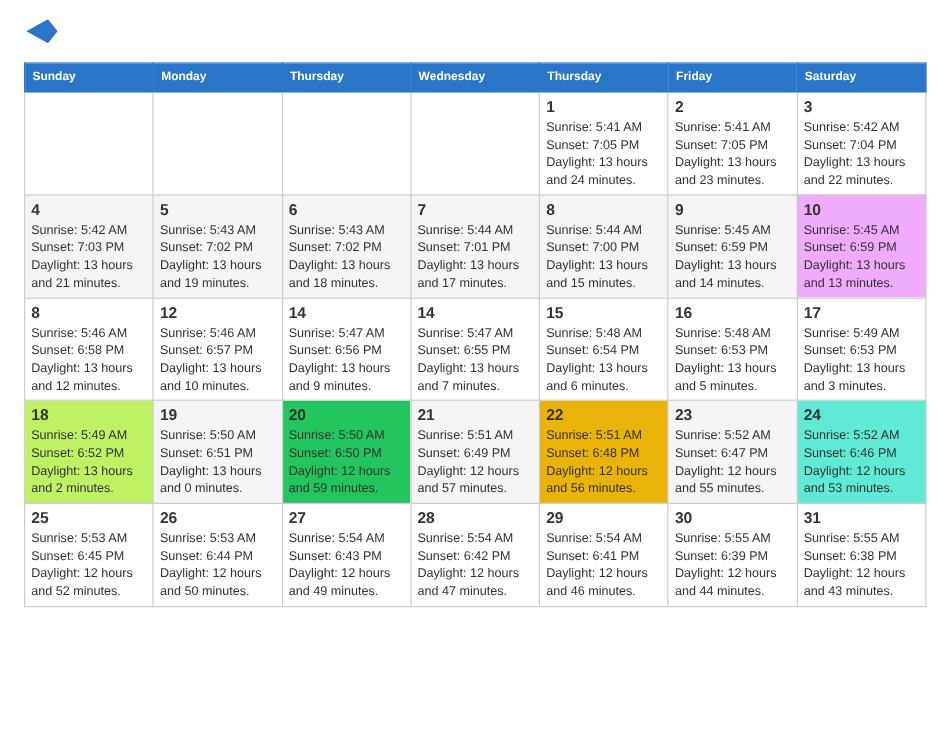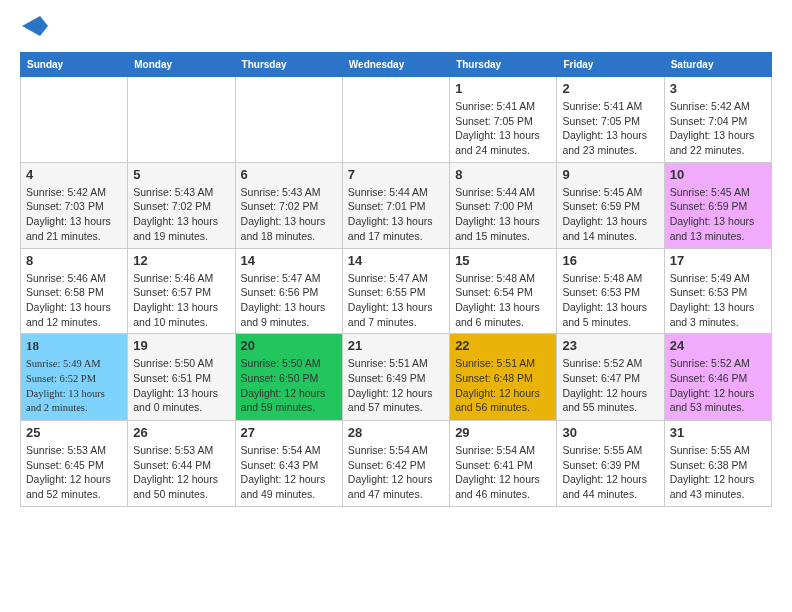--- a/index.html
+++ b/index.html
@@ -238,21 +238,21 @@
         </td>
         <td>
           <div class="day-number">17</div>
           <div class="day-info" style="white-space: pre-line;">Sunrise: 5:49 AM
 Sunset: 6:53 PM
 Daylight: 13 hours
 and 3 minutes.</div>
         </td>
       </tr>
       <tr>
-        <td style="background: #7dd3fc; font-family: Liberation Serif, serif;">
+        <td style="background: #bef264;">
           <div class="day-number">18</div>
           <div class="day-info" style="white-space: pre-line;">Sunrise: 5:49 AM
 Sunset: 6:52 PM
 Daylight: 13 hours
 and 2 minutes.</div>
         </td>
         <td style="background: rgb(245, 245, 245);">
           <div class="day-number">19</div>
           <div class="day-info" style="white-space: pre-line;">Sunrise: 5:50 AM
 Sunset: 6:51 PM
@@ -280,21 +280,21 @@
 Daylight: 12 hours
 and 56 minutes.</div>
         </td>
         <td style="background: rgb(245, 245, 245);">
           <div class="day-number">23</div>
           <div class="day-info" style="white-space: pre-line;">Sunrise: 5:52 AM
 Sunset: 6:47 PM
 Daylight: 12 hours
 and 55 minutes.</div>
         </td>
-        <td style="background: #f0abfc;">
+        <td style="background: #5eead4;">
           <div class="day-number">24</div>
           <div class="day-info" style="white-space: pre-line;">Sunrise: 5:52 AM
 Sunset: 6:46 PM
 Daylight: 12 hours
 and 53 minutes.</div>
         </td>
       </tr>
       <tr>
         <td>
           <div class="day-number">25</div>

